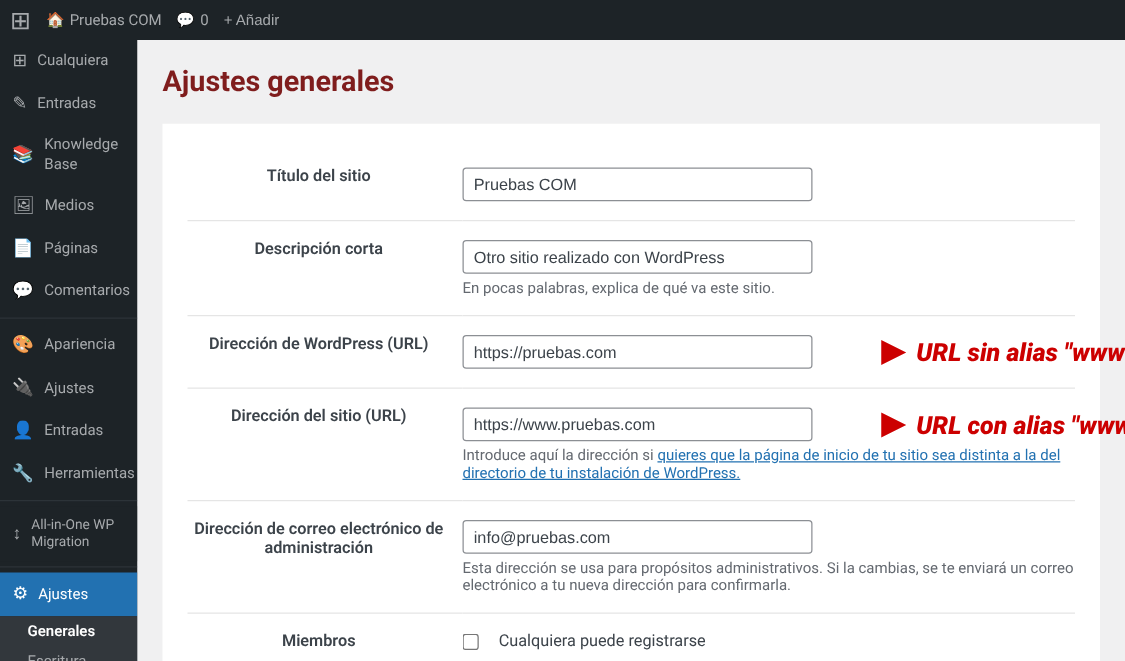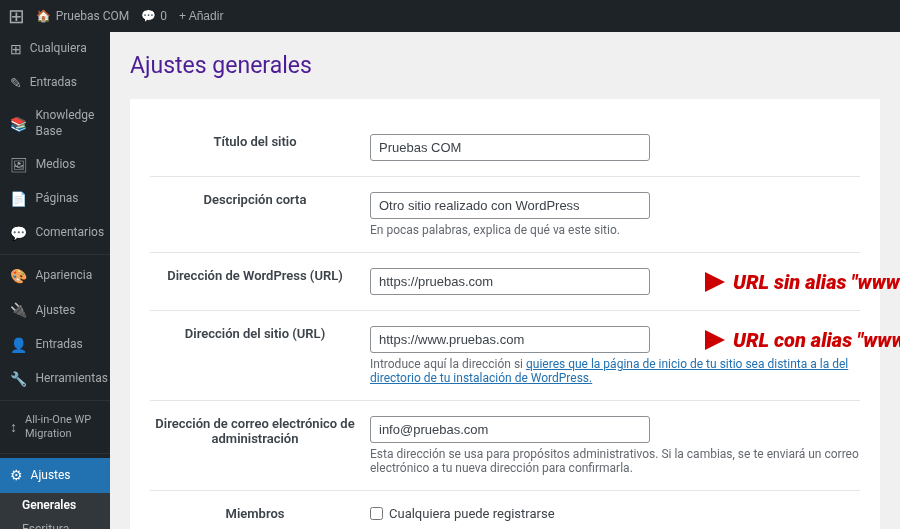--- a/index.html
+++ b/index.html
@@ -55,22 +55,22 @@
     .submenu .sub-item.active { color: #fff; font-weight: 600; }
 
     
     #wpcontent {
       flex: 1;
       padding: 20px 20px 20px 20px;
       background: #f0f0f1;
     }
     h1.page-title {
       font-size: 23px;
-      font-weight: 400;
-      color: #4c1d95;
+      font-weight: 700;
+      color: #7f1d1d;
       margin-bottom: 20px;
     }
 
     
     .form-table { width: 100%; border-collapse: collapse; }
     .form-table tr { border-bottom: 1px solid #e5e5e5; }
     .form-table th {
       padding: 15px 10px 15px 0;
       width: 220px;
       vertical-align: top;
@@ -88,21 +88,21 @@
       border: 1px solid #8c8f94;
       border-radius: 3px;
       font-size: 13px;
       color: #3c434a;
       background: #fff;
     }
     .description { font-size: 12px; color: #646970; margin-top: 4px; }
     .description a { color: #2271b1; text-decoration: underline; }
 
     
-    .checkbox-label { display: flex; align-items: center; gap: 6px; font-size: 13px; }
+    .checkbox-label { display: flex; align-items: center; gap: 16px; font-size: 13px; }
     input[type="checkbox"] { cursor: pointer; }
 
     
     .wp-logo { color: #a7aaad; font-size: 20px; }
 
     
     .aio-item {
       background: #1d2327;
       color: #a7aaad;
       font-size: 11px;

